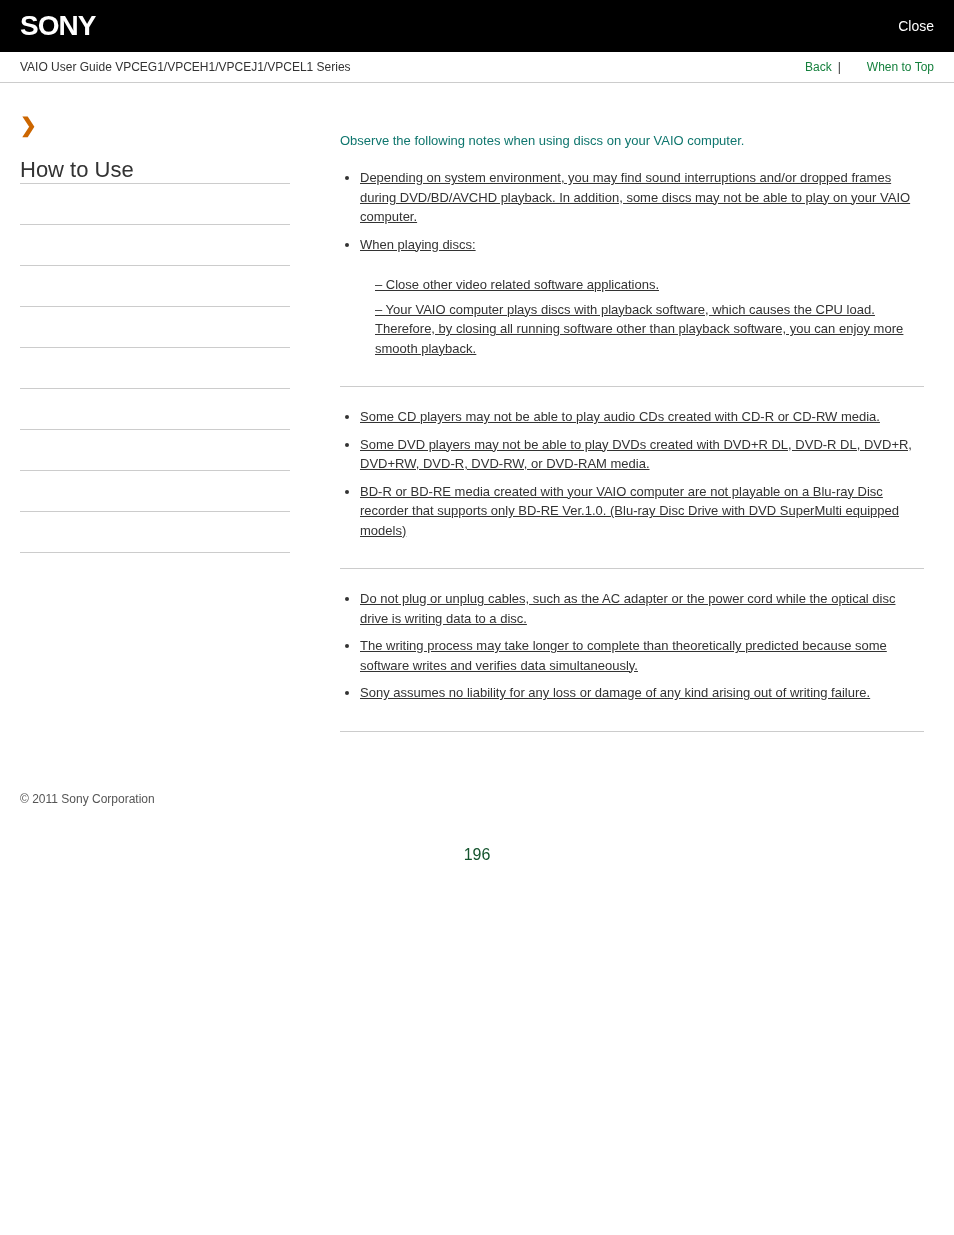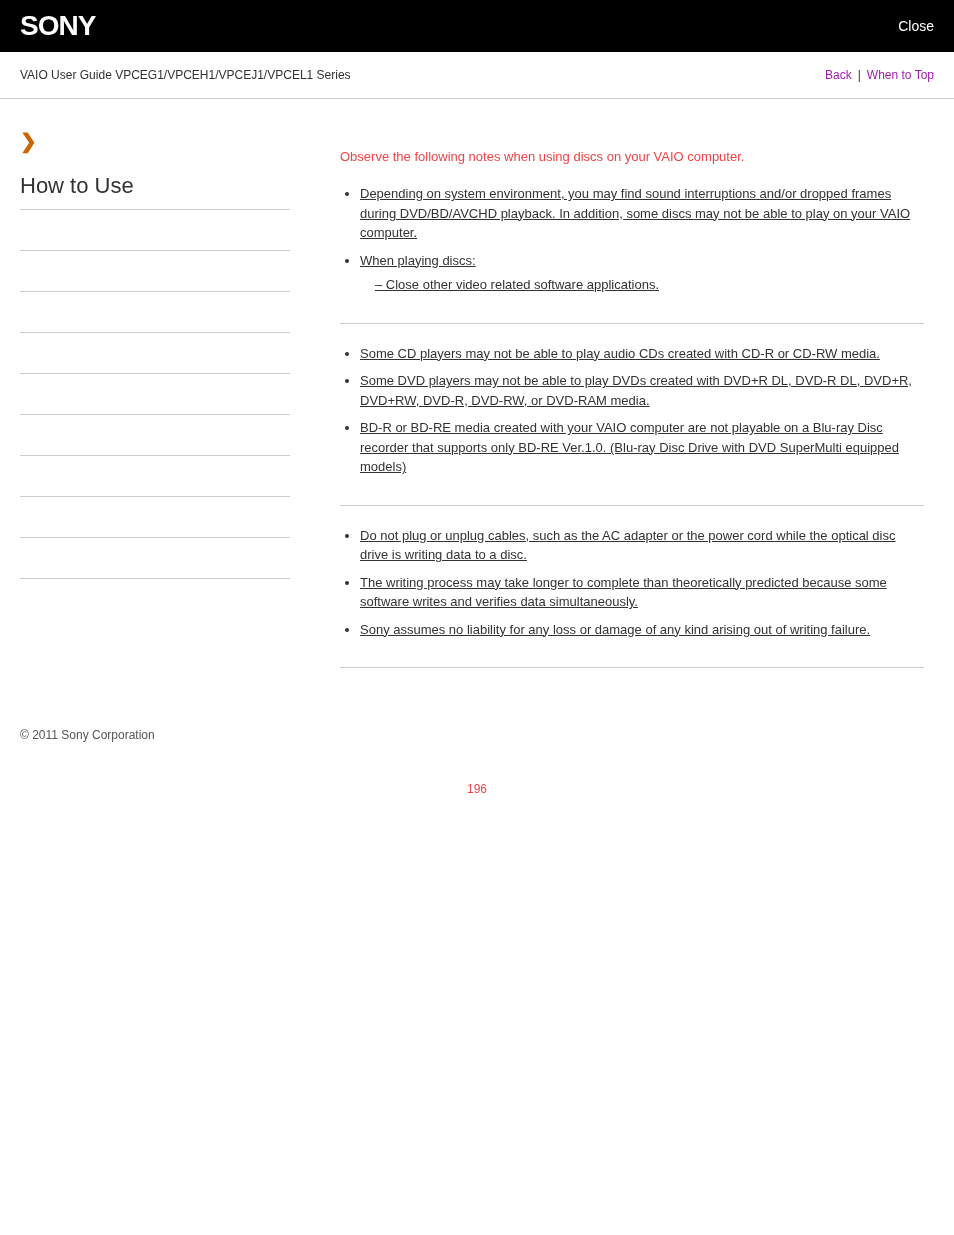--- a/index.html
+++ b/index.html
@@ -40,41 +40,42 @@
       color: #fff;
       font-size: 14px;
       background: none;
       border: none;
       cursor: pointer;
     }
 
     
     #nav-bar {
       border-bottom: 1px solid #ccc;
-      padding: 16px 20px;
+      padding: 8px 20px;
       display: flex;
       justify-content: space-between;
       align-items: center;
     }
 
     #breadcrumb-text {
       font-size: 12px;
       color: #333;
     }
 
     #nav-links {
       display: flex;
       gap: 6px;
       font-size: 12px;
     }
 
     #nav-links a, .nav-link {
-      color: #a21caf;
+      color: #15803d;
       text-decoration: none;
       cursor: pointer;
+      margin-left: 20px;
     }
 
     #nav-links .separator {
       color: #333;
     }
 
     
     #main {
       display: flex;
       padding: 0;
@@ -95,21 +96,20 @@
       margin-bottom: 20px;
       margin-top: 10px;
     }
 
     #how-to-use-title {
       font-size: 22px;
       font-weight: normal;
       color: #333;
       margin-bottom: 10px;
       border-bottom: 1px solid #ccc;
-      padding-bottom: 10px;
     }
 
     .sidebar-line {
       border-bottom: 1px solid #ccc;
       margin-bottom: 12px;
       padding-bottom: 12px;
       height: 1px;
     }
 
     .sidebar-spacer {
@@ -117,21 +117,21 @@
     }
 
     
     #content {
       flex: 1;
       padding: 20px 30px 20px 30px;
     }
 
     #intro-text {
       font-size: 13px;
-      color: #ef4444;
+      color: #0f766e;
       margin-bottom: 20px;
       margin-top: 30px;
     }
 
     .content-section {
       border-bottom: 1px solid #ccc;
       padding-bottom: 20px;
       margin-bottom: 20px;
     }
 
@@ -144,21 +144,21 @@
     .bullet-list li {
       margin-bottom: 8px;
       font-size: 13px;
       line-height: 1.5;
       text-decoration: underline;
     }
 
     .sub-list {
       list-style-type: none;
       padding-left: 15px;
-      margin-top: 5px;
+      margin-top: 21px;
     }
 
     .sub-list li {
       margin-bottom: 5px;
       font-size: 13px;
       line-height: 1.5;
     }
 
     .sub-list li::before {
       content: "– ";
@@ -166,22 +166,22 @@
 
     
     #footer {
       padding: 20px 20px;
       font-size: 12px;
       color: #555;
     }
 
     #page-number {
       text-align: center;
-      font-size: 12px;
-      color: #ef4444;
+      font-size: 16px;
+      color: #14532d;
       padding: 20px 0;
     }
   </style>
 </head>
 <body>
 
 <div id="header">
   <span id="logo-text">SONY</span>
   <button id="search-button">Close</button>
 </div>
@@ -224,20 +224,21 @@
 
     <p id="intro-text">Observe the following notes when using discs on your VAIO computer.</p>
 
     <div class="content-section">
       <ul class="bullet-list">
         <li>Depending on system environment, you may find sound interruptions and/or dropped frames during DVD/BD/AVCHD playback. In addition, some discs may not be able to play on your VAIO computer.</li>
         <li>
           <span>When playing discs:</span>
           <ul class="sub-list">
             <li>Close other video related software applications.</li>
+            <li>Your VAIO computer plays discs with playback software, which causes the CPU load. Therefore, by closing all running software other than playback software, you can enjoy more smooth playback.</li>
           </ul>
         </li>
       </ul>
     </div>
 
     <div class="content-section">
       <ul class="bullet-list">
         <li>Some CD players may not be able to play audio CDs created with CD-R or CD-RW media.</li>
         <li>Some DVD players may not be able to play DVDs created with DVD+R DL, DVD-R DL, DVD+R, DVD+RW, DVD-R, DVD-RW, or DVD-RAM media.</li>
         <li>BD-R or BD-RE media created with your VAIO computer are not playable on a Blu-ray Disc recorder that supports only BD-RE Ver.1.0. (Blu-ray Disc Drive with DVD SuperMulti equipped models)</li>

